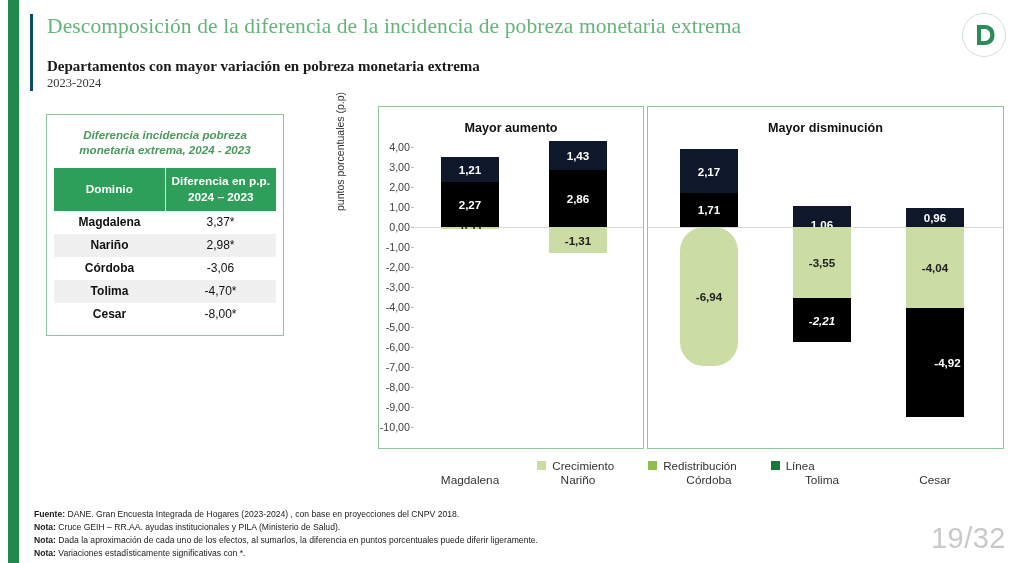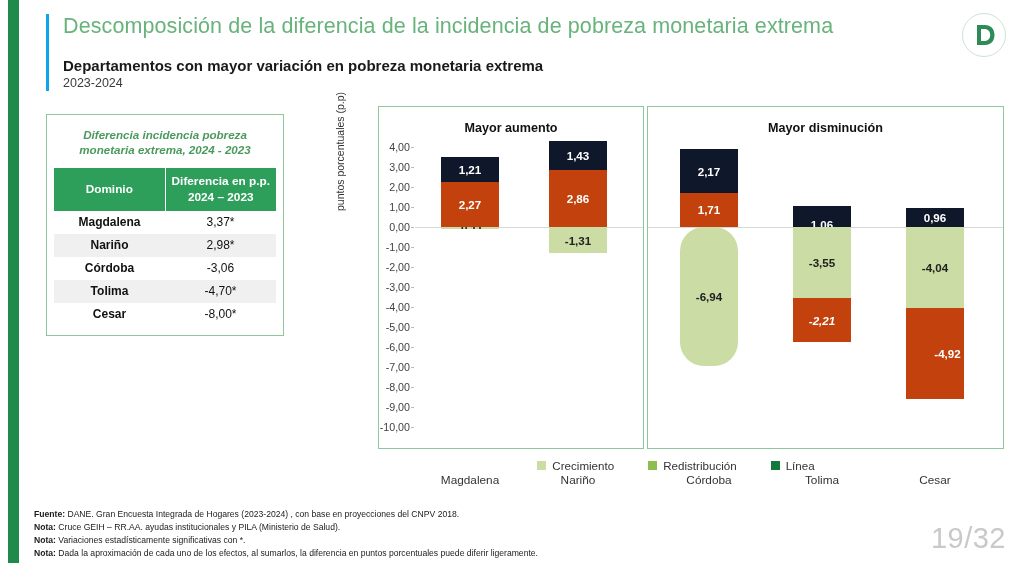--- a/index.html
+++ b/index.html
@@ -13,23 +13,24 @@
 
   
   .edge-stripe {
     position: absolute; left: 8px; top: 0;
     width: 11px; height: 563px;
     background: #1f8a4c;
   }
 
   
   .header {
-    position: absolute; left: 46px; top: 14px; width: 870px;
+    position: absolute; left: 30px; top: 14px; width: 870px;
     padding-left: 14px;
-    border-left: 3px solid #0ea5e9;
+    border-left: 3px solid #0c4a6e;
+    font-family: Liberation Serif, serif;
   }
   .title-main {
     font-size: 21.5px; color: #67b37b; font-weight: 400;
     letter-spacing: .1px; line-height: 1.18;
     white-space: nowrap;
   }
   .title-sub {
     font-size: 15px; color: #1a1a1a; font-weight: bold;
     margin-top: 18px; line-height: 1.2;
   }
@@ -130,21 +131,21 @@
 
   
   .bar { position: absolute; width: 58px; }
   .seg {
     position: absolute; width: 100%;
     display: flex; align-items: center; justify-content: center;
     font-size: 11.6px; font-weight: bold;
     overflow: hidden;
   }
   .seg.linea  { background: #0f172a; color: #ffffff; }
-  .seg.redis  { background: #c2410c; color: #ffffff; }
+  .seg.redis  { background: #000000; color: #ffffff; }
   .seg.crec   { background: #cbdca4; color: #222222; }
   .seg.lbl-dark { color: #222222; }
 
   .xlabel {
     position: absolute; top: 326px;
     width: 110px; text-align: center;
     font-size: 11.8px; color: #333;
     transform: translateX(-50%);
   }
 
@@ -305,21 +306,21 @@
           </div>
         </div>
         <div class="xlabel" style="left: 174px;">Tolima</div>
         <div class="bar" style="left: 258px; top: 0px; height: 280px;">
           <div class="seg linea" style="height: 19.2px; top: 60.8px;">
             <span>0,96</span>
           </div>
           <div class="seg crec lbl-dark" style="height: 80.8px; top: 80px;">
             <span>-4,04</span>
           </div>
-          <div class="seg redis" style="height: 91px; top: 160.8px; padding-left: 25px;">
+          <div class="seg redis" style="height: 109px; top: 160.8px; padding-left: 25px;">
             <span>-4,92</span>
           </div>
         </div>
         <div class="xlabel" style="left: 287px;">Cesar</div>
       </div>
   </div>
 
 </div>
 
 <div class="legend">
@@ -333,17 +334,17 @@
   </div>
   <div class="legend-item">
     <span class="swatch sw-linea"></span>
     <span>Línea</span>
   </div>
 </div>
 
 <div class="footnotes">
   <div><b>Fuente:</b><span> DANE. Gran Encuesta Integrada de Hogares (2023-2024) , con base en proyecciones del CNPV 2018.</span></div>
   <div><b>Nota:</b><span> Cruce GEIH – RR.AA. ayudas institucionales y PILA (Ministerio de Salud).</span></div>
+  <div><b>Nota:</b><span> Dada la aproximación de cada uno de los efectos, al sumarlos, la diferencia en puntos porcentuales puede diferir ligeramente.</span></div>
   <div><b>Nota:</b><span> Variaciones estadísticamente significativas con *.</span></div>
-  <div><b>Nota:</b><span> Dada la aproximación de cada uno de los efectos, al sumarlos, la diferencia en puntos porcentuales puede diferir ligeramente.</span></div>
 </div>
 
 <div class="pagenum">19/32</div>
 
 </body></html>

